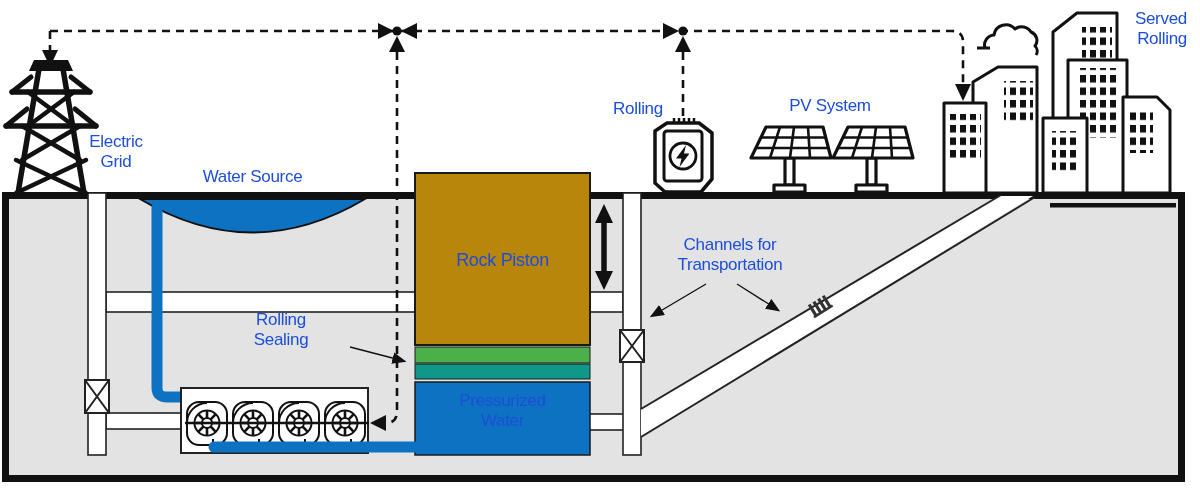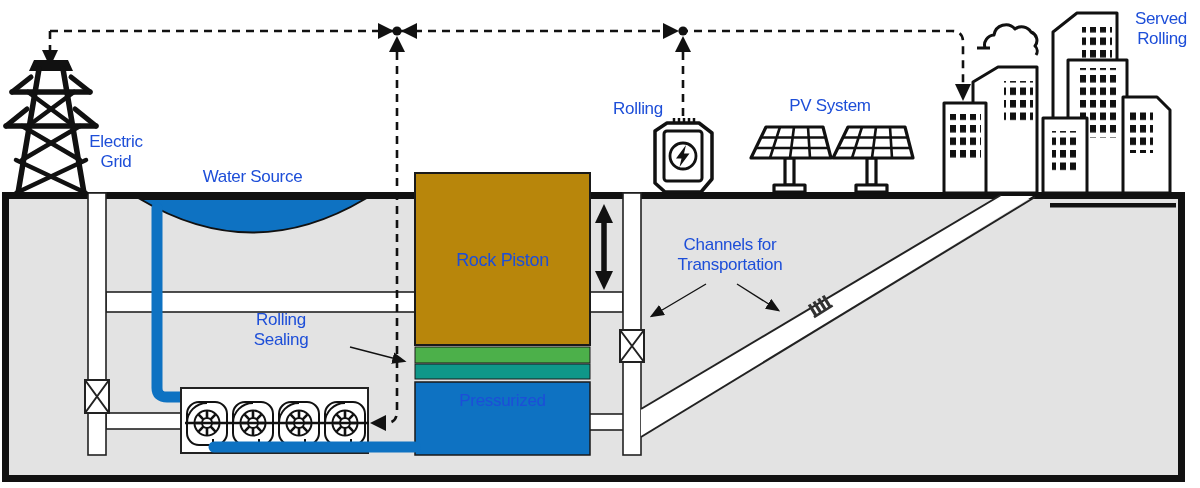--- a/index.html
+++ b/index.html
@@ -221,16 +221,17 @@
 
 <div class="lbl big" style="left:415px;top:250px;width:175px;">Rock Piston</div>
 
 <div class="lbl" style="left:222px;top:310px;width:118px;">
   <span>Rolling</span>
   <span>Sealing</span>
 </div>
 
 <div class="lbl" style="left:415px;top:391px;width:175px;text-align:center;">
   <span>Pressurized</span>
+  <span>Water</span>
 </div>
 
 
 </div>
 
 </body></html>

